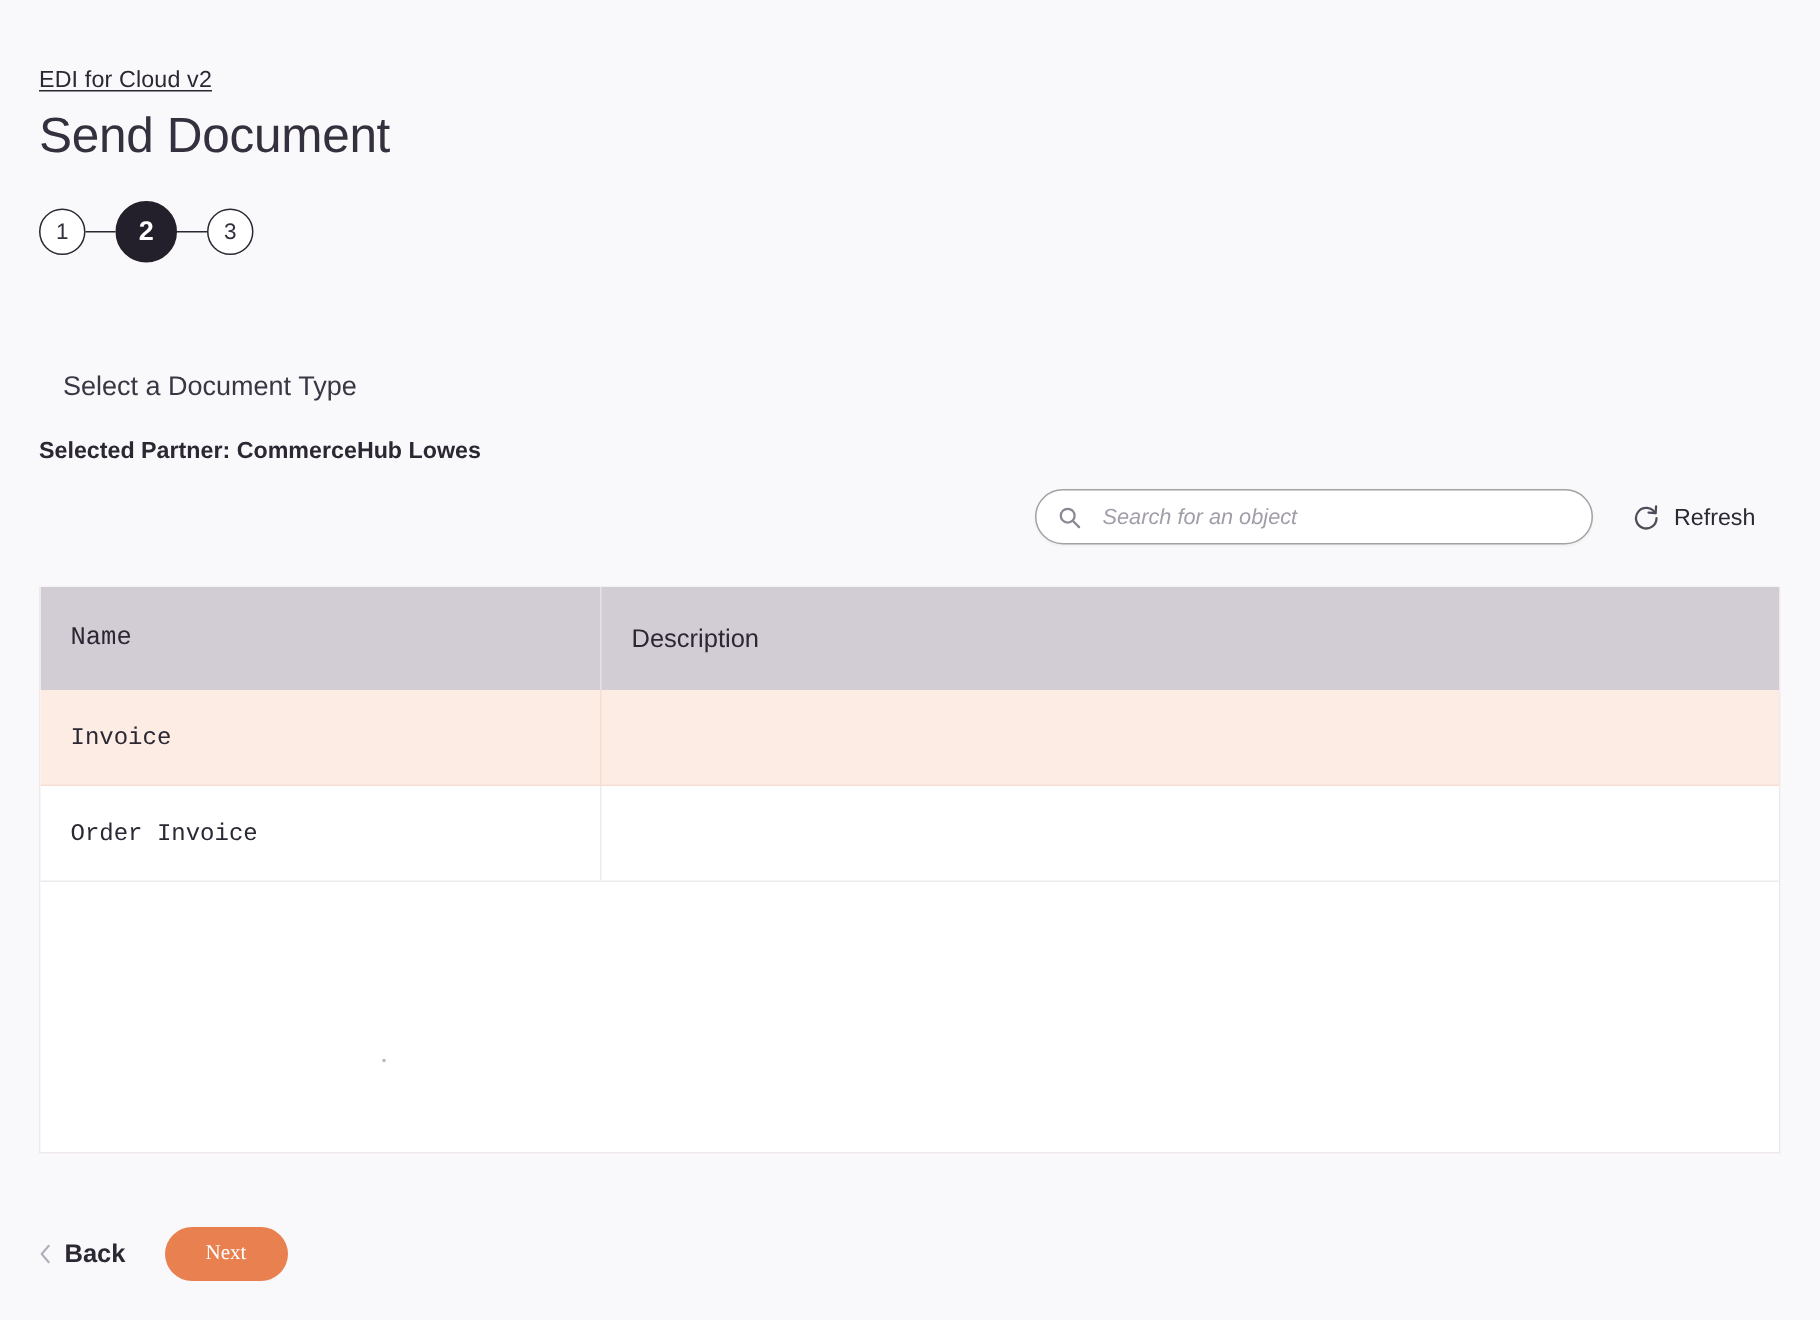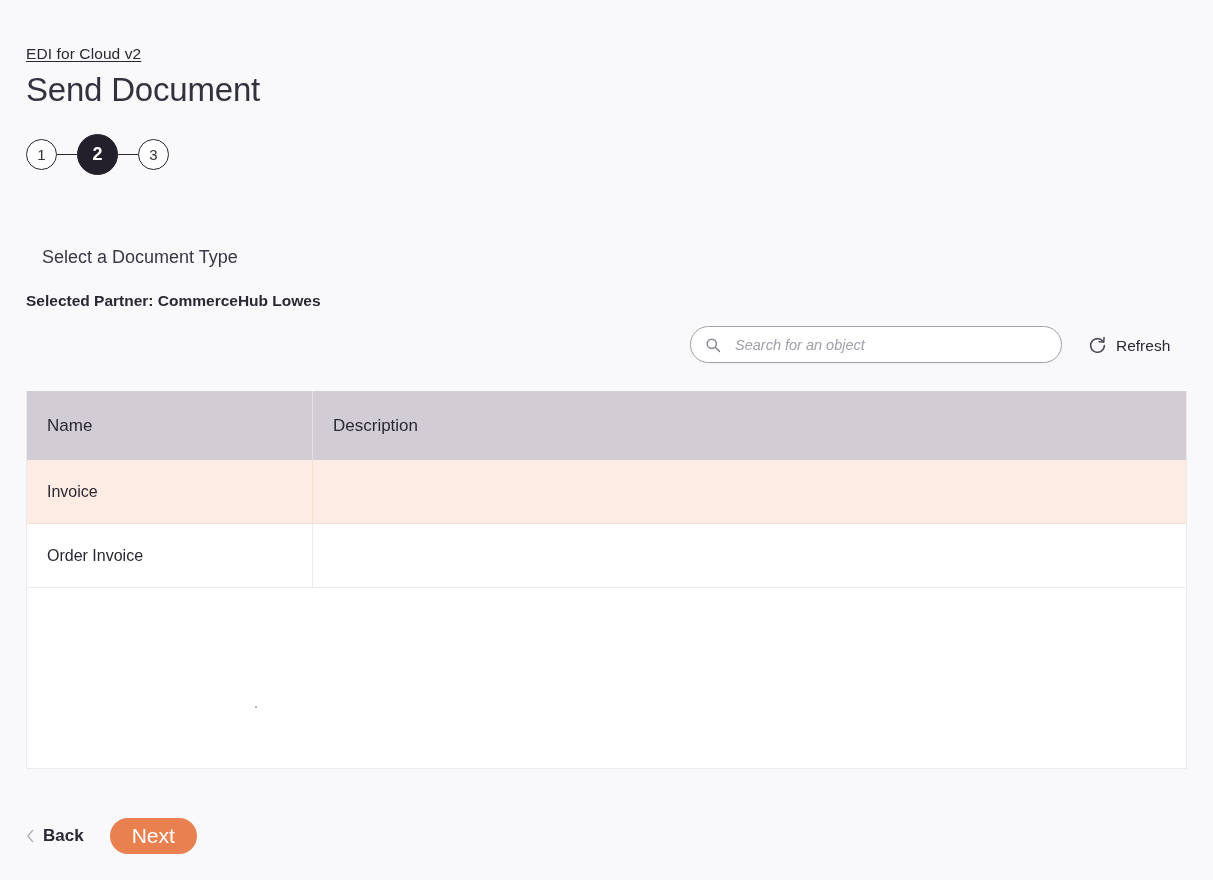--- a/index.html
+++ b/index.html
@@ -191,21 +191,21 @@
   }
   .t-cell {
     padding: 0 20px;
     display: flex;
     align-items: center;
     font-size: 16px;
     overflow: hidden;
     white-space: nowrap;
     text-overflow: ellipsis;
   }
-  .t-cell.c-name { width: 286px; flex: none; }
+  .t-cell.c-name { width: 374px; flex: none; font-family: Liberation Mono, monospace; }
   .t-cell.c-desc { flex: 1; }
 
   .t-head {
     background: #d2cdd5;
     height: 69px;
   }
   .t-head .t-cell {
     font-size: 17px;
     color: #2b2733;
     height: 69px;
@@ -283,22 +283,22 @@
   .back-label {
     font-size: 17px;
     font-weight: 700;
     color: #2b2733;
   }
   .pill-btn {
     border: none;
     border-radius: 19px;
     height: 36px;
     color: #ffffff;
-    font-family: Liberation Sans, sans-serif;
-    font-size: 21px;
+    font-family: Liberation Serif, serif;
+    font-size: 14px;
     cursor: pointer;
     padding: 0 22px;
     display: flex;
     align-items: center;
     justify-content: center;
     text-align: center;
   }
   .btn-next {
     background: #e8804f;
     min-width: 82px;

